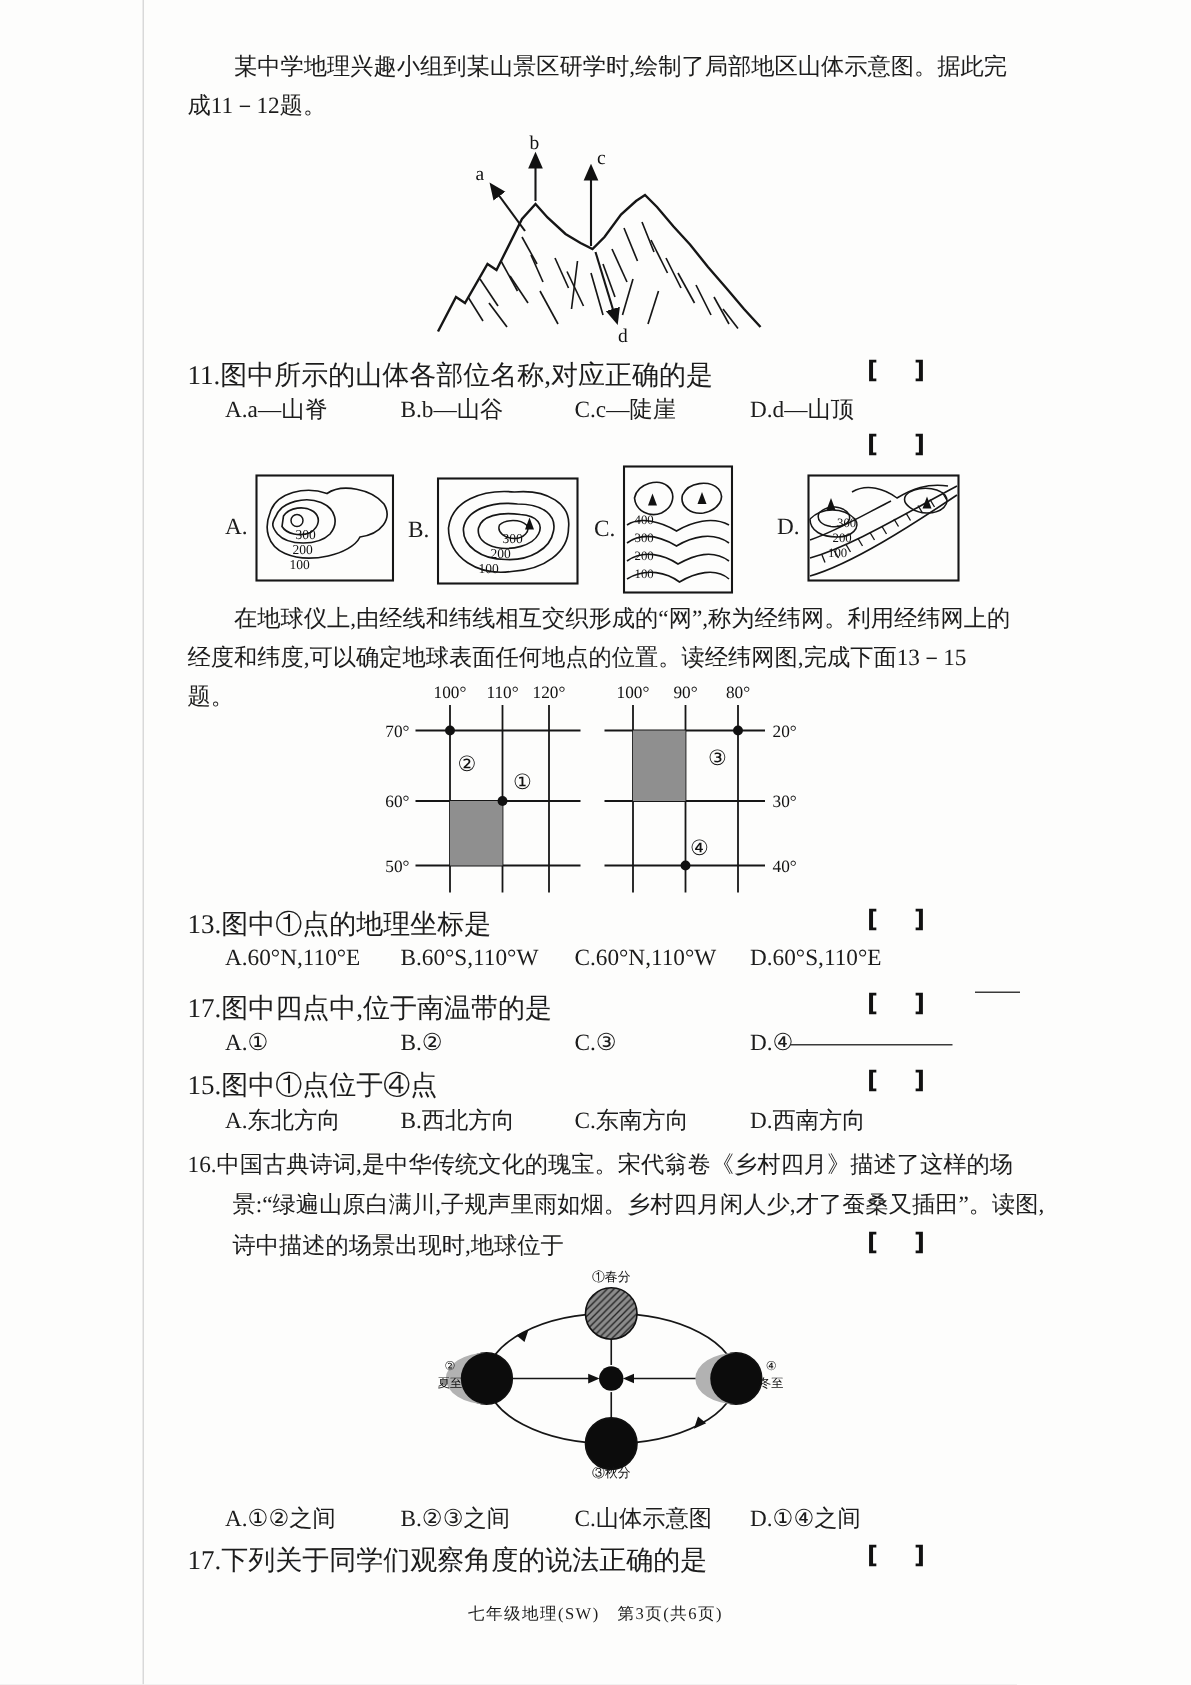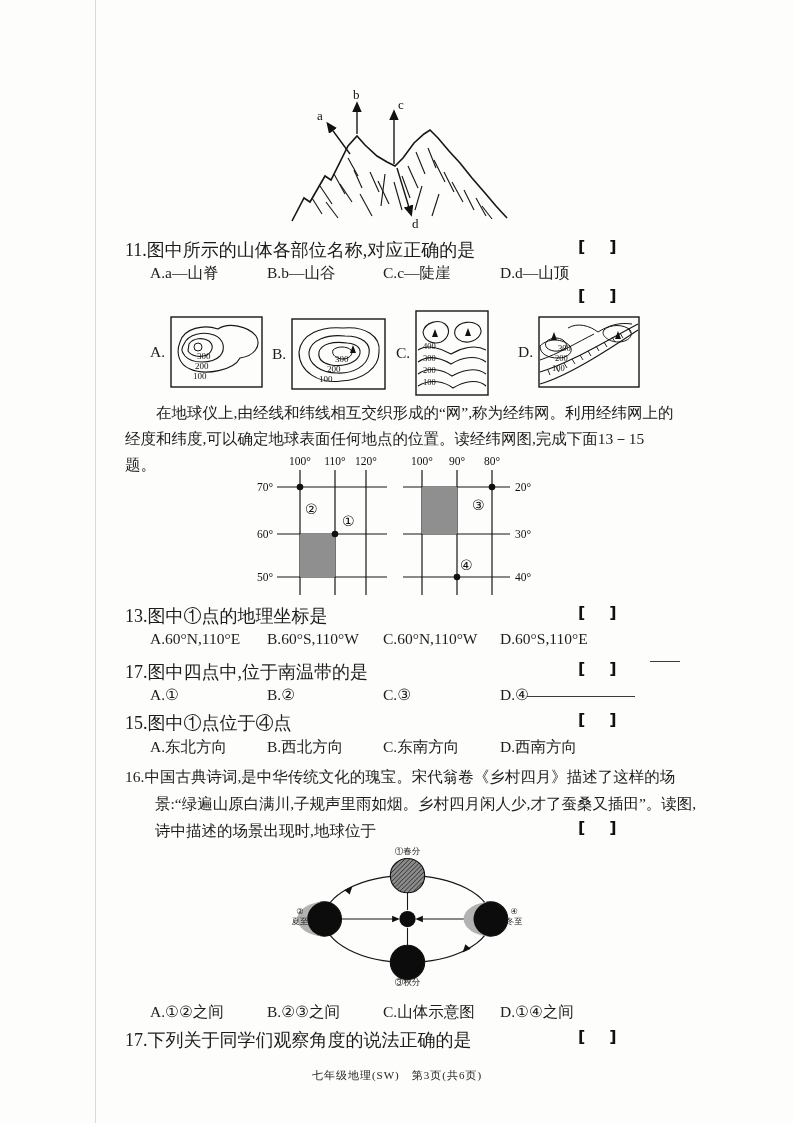--- a/index.html
+++ b/index.html
@@ -26,20 +26,21 @@
   svg text { font-family:"Liberation Serif","DejaVu Serif",serif; fill:#111; }
   svg text.circ { font-family:"DejaVu Sans",sans-serif; }
   svg .ln { stroke:#161616; fill:none; }
 </style>
 </head>
 <body>
 
 <div class="page">
   <div class="left-rule"></div>
 
+  <p class="para indent" style="top:32px">某中学地理兴趣小组到某山景区研学时,绘制了局部地区山体示意图。据此完成11－12题。</p>
 
   <svg class="abs" style="left:282px;top:86px" width="235" height="146" viewBox="0 0 235 146">
     <defs>
       <marker id="m-ah" markerWidth="9" markerHeight="9" refX="6" refY="4.5" orient="auto">
         <path d="M0,1 L8,4.5 L0,8 Z" fill="#111"></path>
       </marker>
     </defs>
     <path class="ln" stroke-width="1.6" d="M10,135 L22,112 L28,116 L43,90 L49,94 L66,60 L75,50 L83,59 L95,70 L105,76 L113,80 L121,72 L132,57 L142,48 L148,44 L156,52 L167,65 L178,77 L190,92 L203,107 L214,120 L225,132"></path>
     <g class="ln" stroke-width="1.1">
       <path d="M30,112 L40,128"></path>

